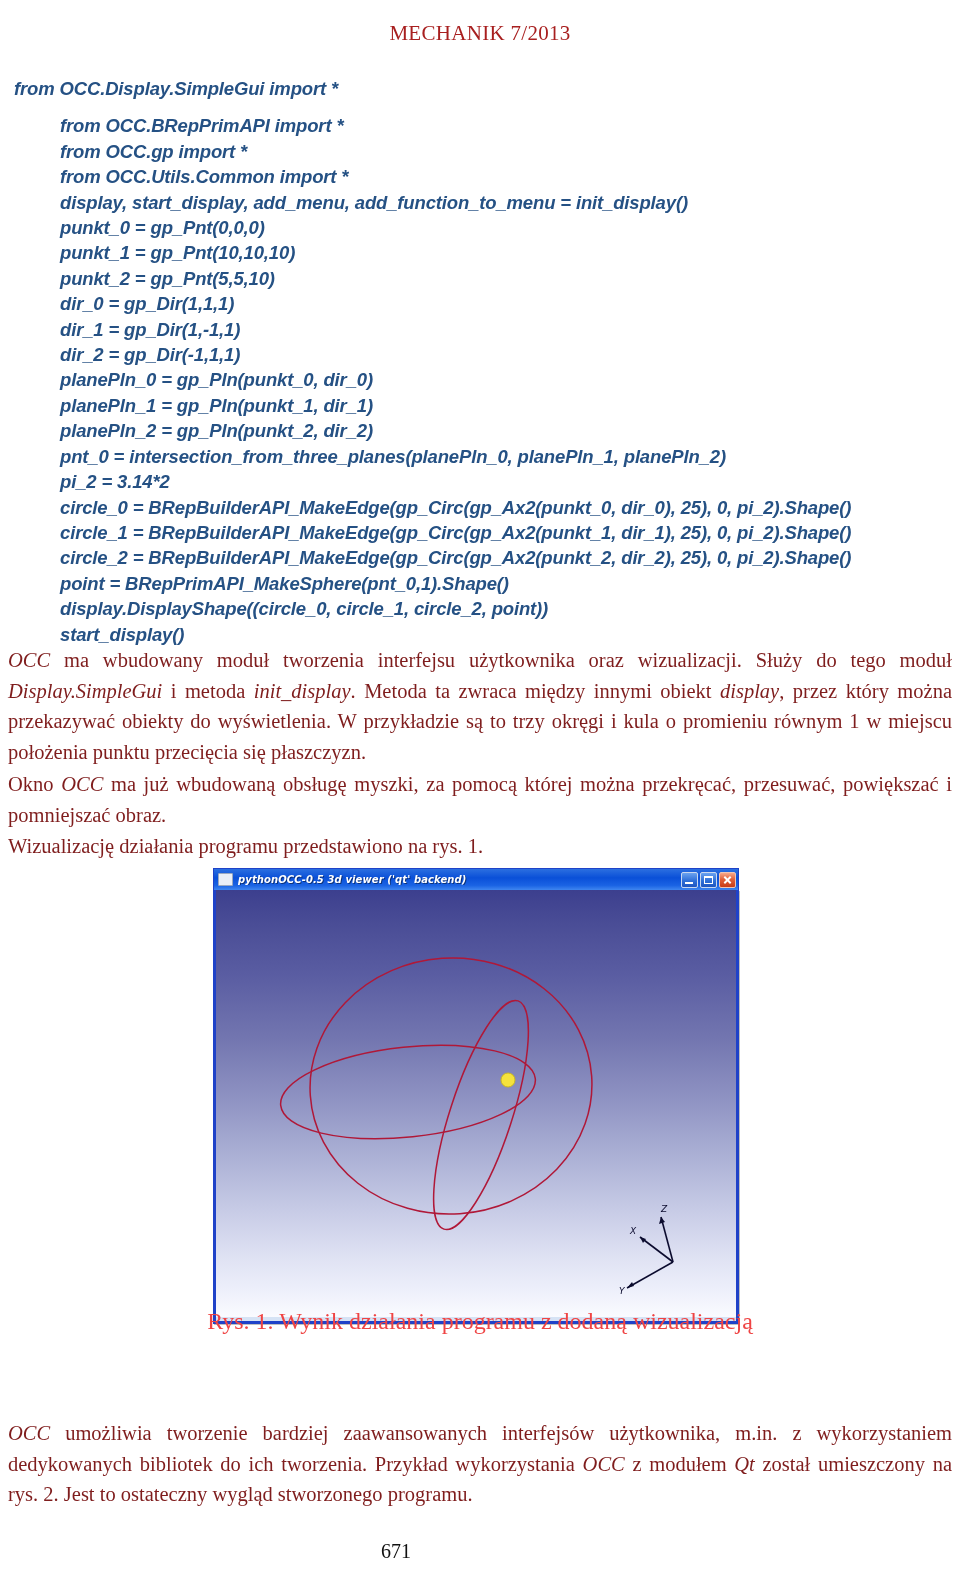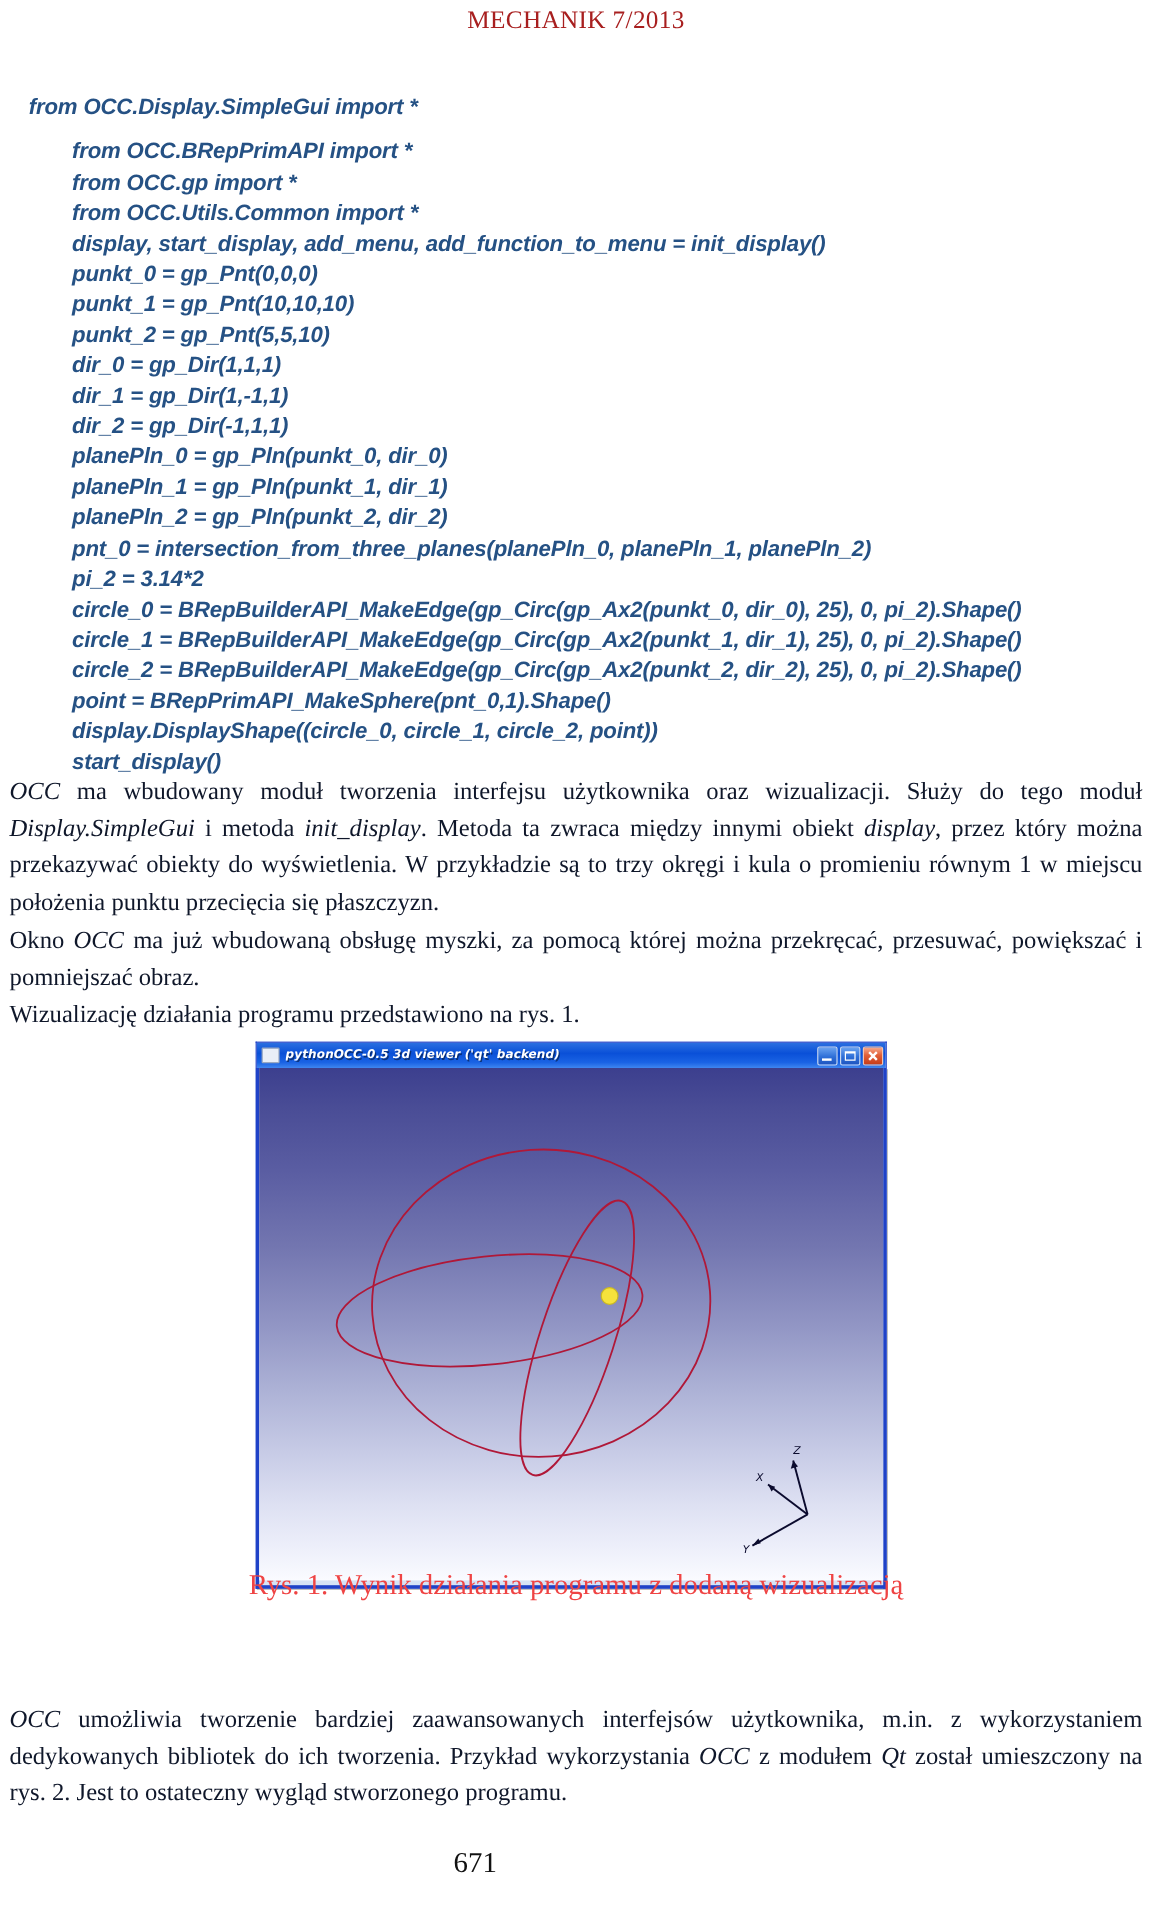--- a/index.html
+++ b/index.html
@@ -22,21 +22,21 @@
     left: 0;
     width: 960px;
     text-align: center;
     color: #a81f1f;
     font-family: "Liberation Serif", serif;
   }
   .header-journal {
     font-size: 21px;
     line-height: 26px;
     letter-spacing: .3px;
-    padding-top: 3px;
+    padding-top: 20px;
   }
   .header-conference {
     font-size: 20px;
     line-height: 26px;
     letter-spacing: -.1px;
     white-space: nowrap;
   }
   .header-rule {
     position: absolute;
     top: 62px;
@@ -55,32 +55,32 @@
     color: #255184;
     font-family: "Liberation Sans", sans-serif;
     font-weight: bold;
     font-style: italic;
     font-size: 18.5px;
     line-height: 25.4px;
     letter-spacing: -0.15px;
     white-space: pre;
   }
   .code-line { display: block; padding-left: 60px; }
-  .code-line.lead { padding-left: 24px; }
+  .code-line.lead { padding-left: 14px; }
   .code-line.gap { height: 12px; }
 
   
   .prose {
     position: absolute;
     left: 8px;
     width: 944px;
     font-family: "Liberation Serif", serif;
     font-size: 20.5px;
     line-height: 30.6px;
-    color: #0f172a;
+    color: #7f1d1d;
     text-align: justify;
     text-justify: inter-word;
   }
   .prose i { font-style: italic; }
 
   #para-1 { top: 645px; }
   #para-2 { top: 769px; }
   #para-3 { top: 831px; text-align: left; }
   #para-4 { top: 1418px; }
 
@@ -197,21 +197,21 @@
   }
 
   
   .page-number {
     position: absolute;
     top: 1540px;
     left: 0;
     width: 792px;
     text-align: center;
     font-family: "Liberation Serif", serif;
-    font-size: 24px;
+    font-size: 20px;
     color: #111111;
   }
 </style>
 </head>
 <body>
 
 <div class="page-header">
   <div class="header-journal">MECHANIK 7/2013</div>
 </div>
 <div class="header-rule"></div>

